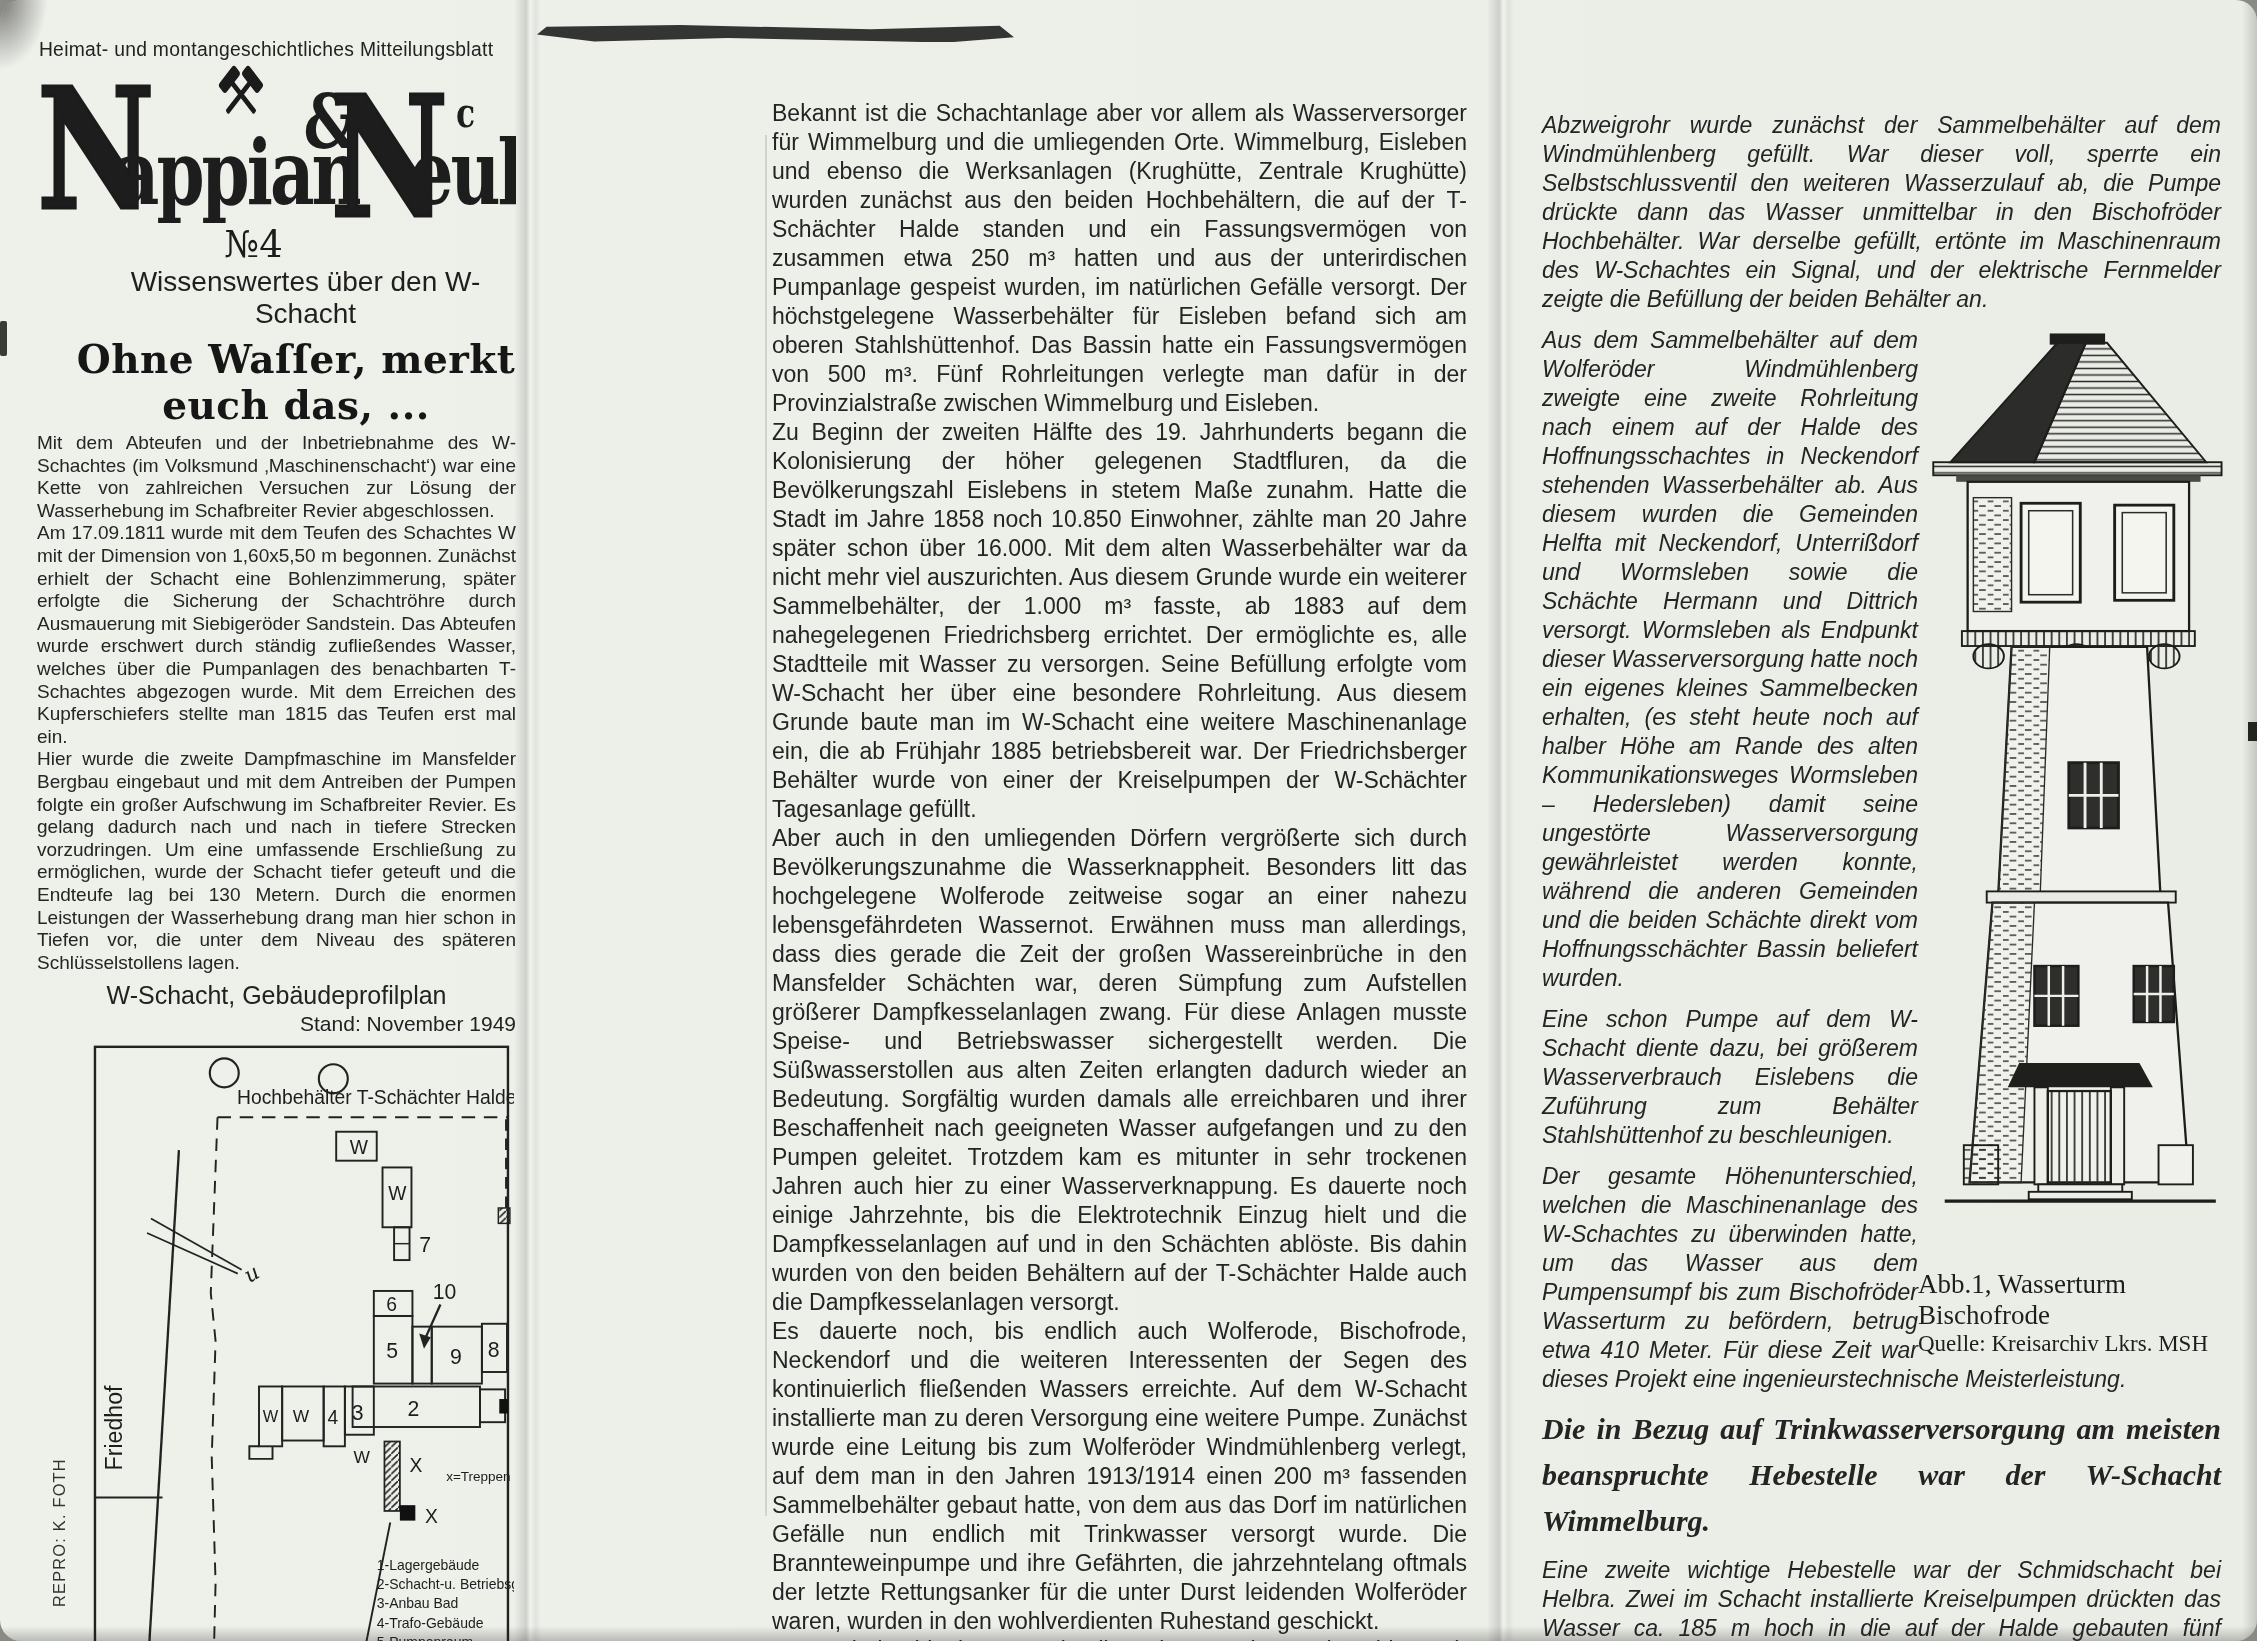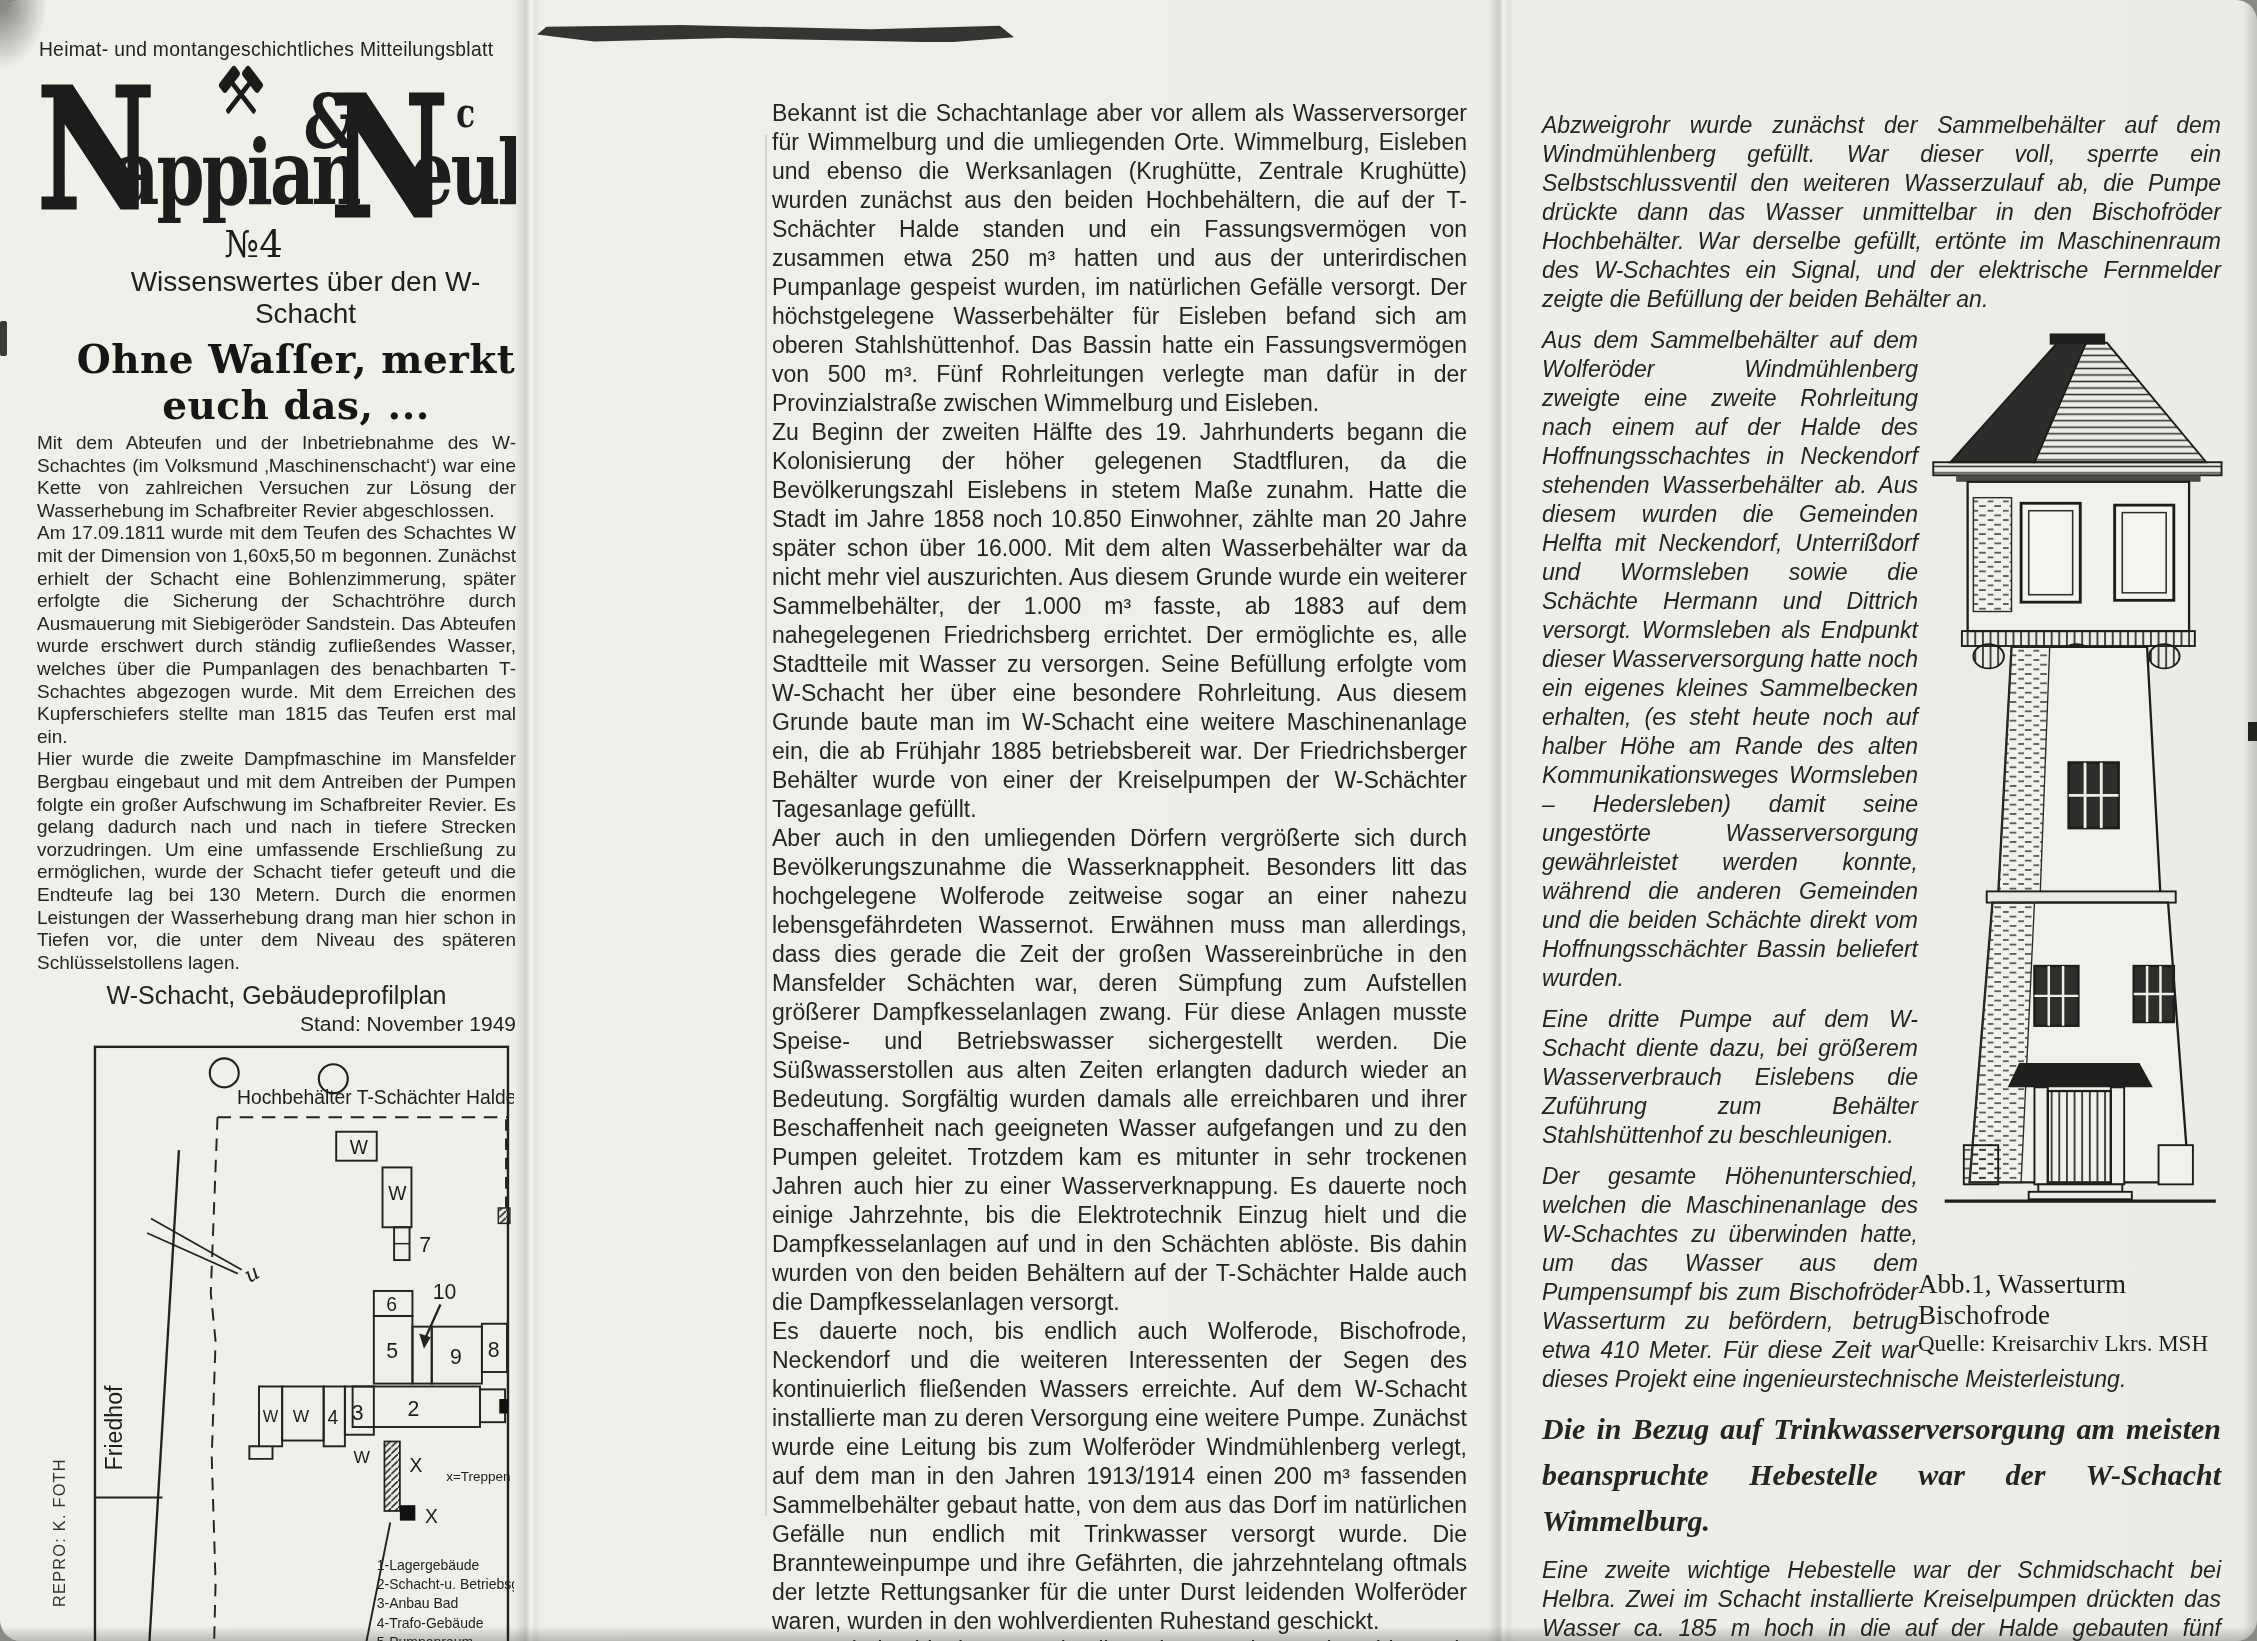--- a/index.html
+++ b/index.html
@@ -259,21 +259,21 @@
         <rect x="252" y="878" width="36" height="42" fill="#f0f1ec" stroke="#1d1d1b" stroke-width="2"></rect>
         <line x1="28" y1="938" x2="312" y2="938" stroke="#1d1d1b" stroke-width="3.4"></line>
       </svg>
       <figcaption>
         <span class="cap1">Abb.1, Wasserturm Bischofrode</span>
         <span class="cap2">Quelle: Kreisarchiv Lkrs. MSH</span>
       </figcaption>
     </figure>
 
     <p>Aus dem Sammelbehälter auf dem Wolferöder Windmühlenberg zweigte eine zweite Rohrleitung nach einem auf der Halde des Hoffnungsschachtes in Neckendorf stehenden Wasserbehälter ab. Aus diesem wurden die Gemeinden Helfta mit Neckendorf, Unterrißdorf und Wormsleben sowie die Schächte Hermann und Dittrich versorgt. Wormsleben als Endpunkt dieser Wasserversorgung hatte noch ein eigenes kleines Sammelbecken erhalten, (es steht heute noch auf halber Höhe am Rande des alten Kommunikationsweges Wormsleben – Hedersleben) damit seine ungestörte Wasserversorgung gewährleistet werden konnte, während die anderen Gemeinden und die beiden Schächte direkt vom Hoffnungsschächter Bassin beliefert wurden.</p>
-    <p>Eine dritte Pumpe auf dem W-Schacht diente dazu, bei größerem Wasserverbrauch Eislebens die Zuführung zum Behälter Stahlshüttenhof zu beschleunigen.</p>
+    <p>Eine schon Pumpe auf dem W-Schacht diente dazu, bei größerem Wasserverbrauch Eislebens die Zuführung zum Behälter Stahlshüttenhof zu beschleunigen.</p>
     <p>Der gesamte Höhenunterschied, welchen die Maschinenanlage des W-Schachtes zu überwinden hatte, um das Wasser aus dem Pumpensumpf bis zum Bischofröder Wasserturm zu befördern, betrug etwa 410 Meter. Für diese Zeit war dieses Projekt eine ingenieurstechnische Meisterleistung.</p>
     <p class="emph">Die in Bezug auf Trinkwasserversorgung am meisten beanspruchte Hebestelle war der W-Schacht Wimmelburg.</p>
     <p>Eine zweite wichtige Hebestelle war der Schmidschacht bei Helbra. Zwei im Schacht installierte Kreiselpumpen drückten das Wasser ca. 185 m hoch in die auf der Halde gebauten fünf Hochbehälter, die 500 m³ Wasser aufnehmen konnten. Von da aus wurden die Kochhütte, die Zentrale Kochhütte, Ernst-, Clotilde- und Hohenthalschacht mit Trink- und Brauchwasser versorgt, ein kleiner Teil ging als Trinkwasser an die Gemeinde Helbra.</p>
 
   </div>
 
 </div>
 
 
 </body></html>

